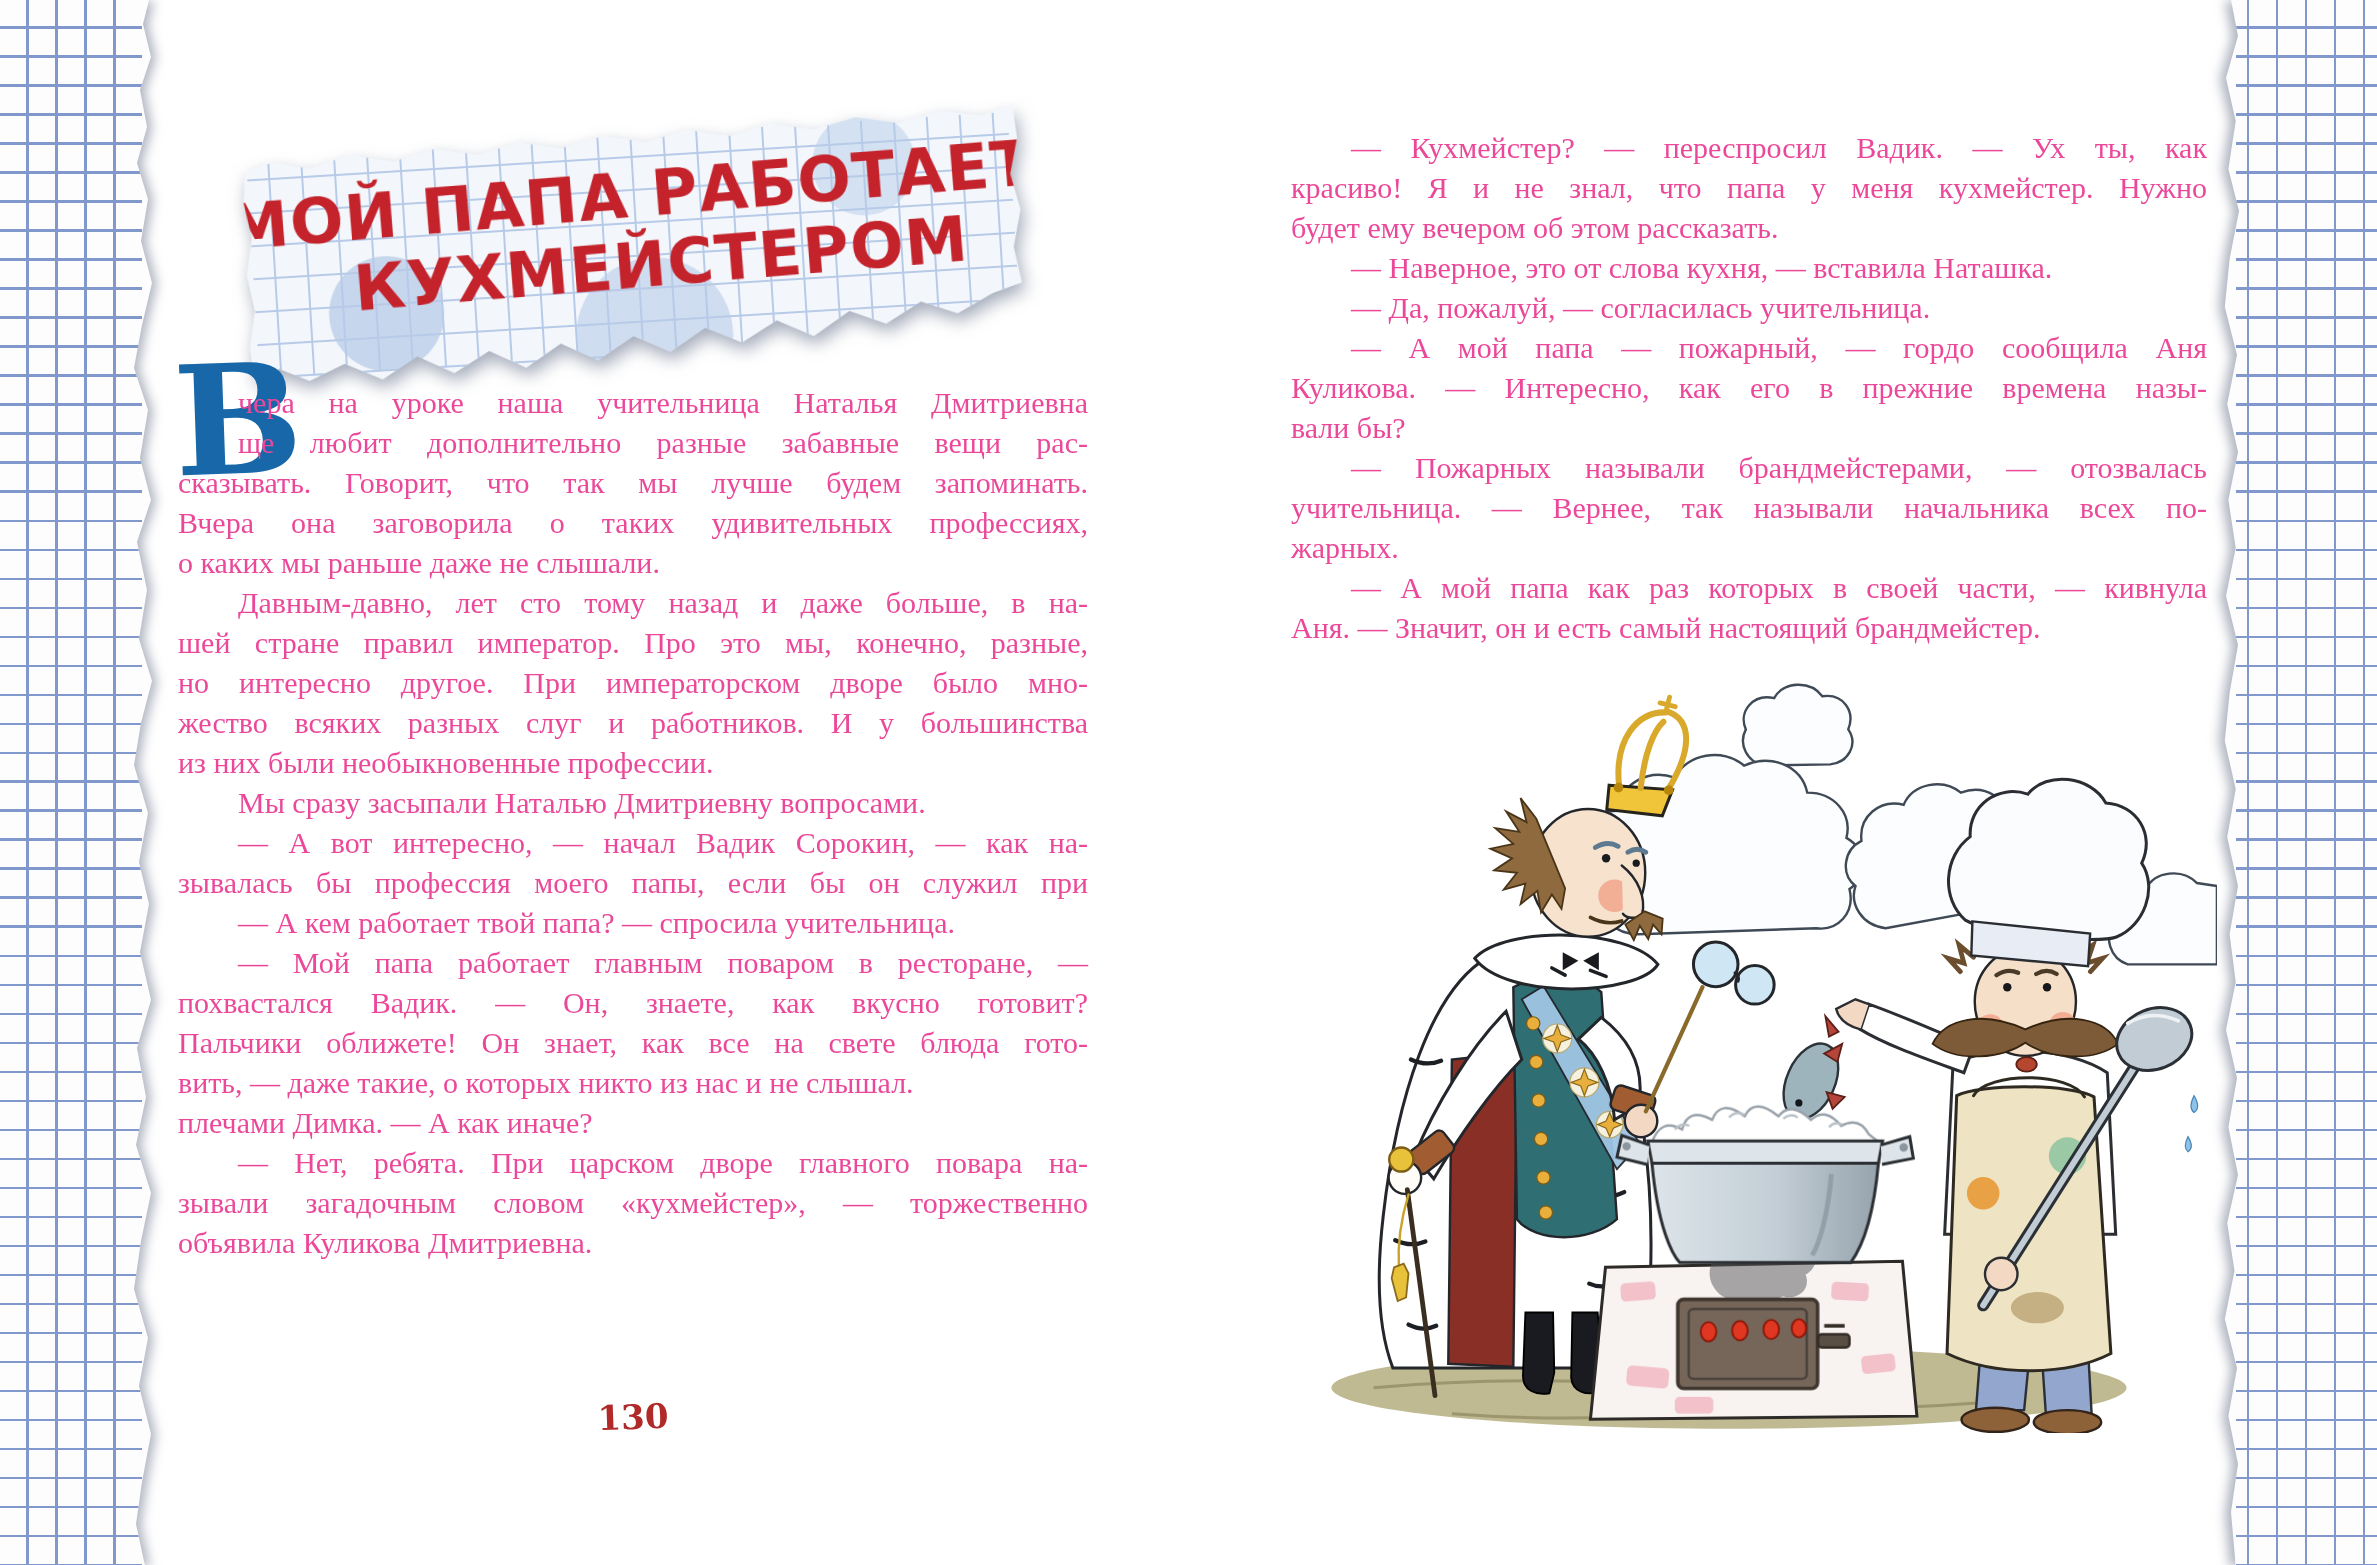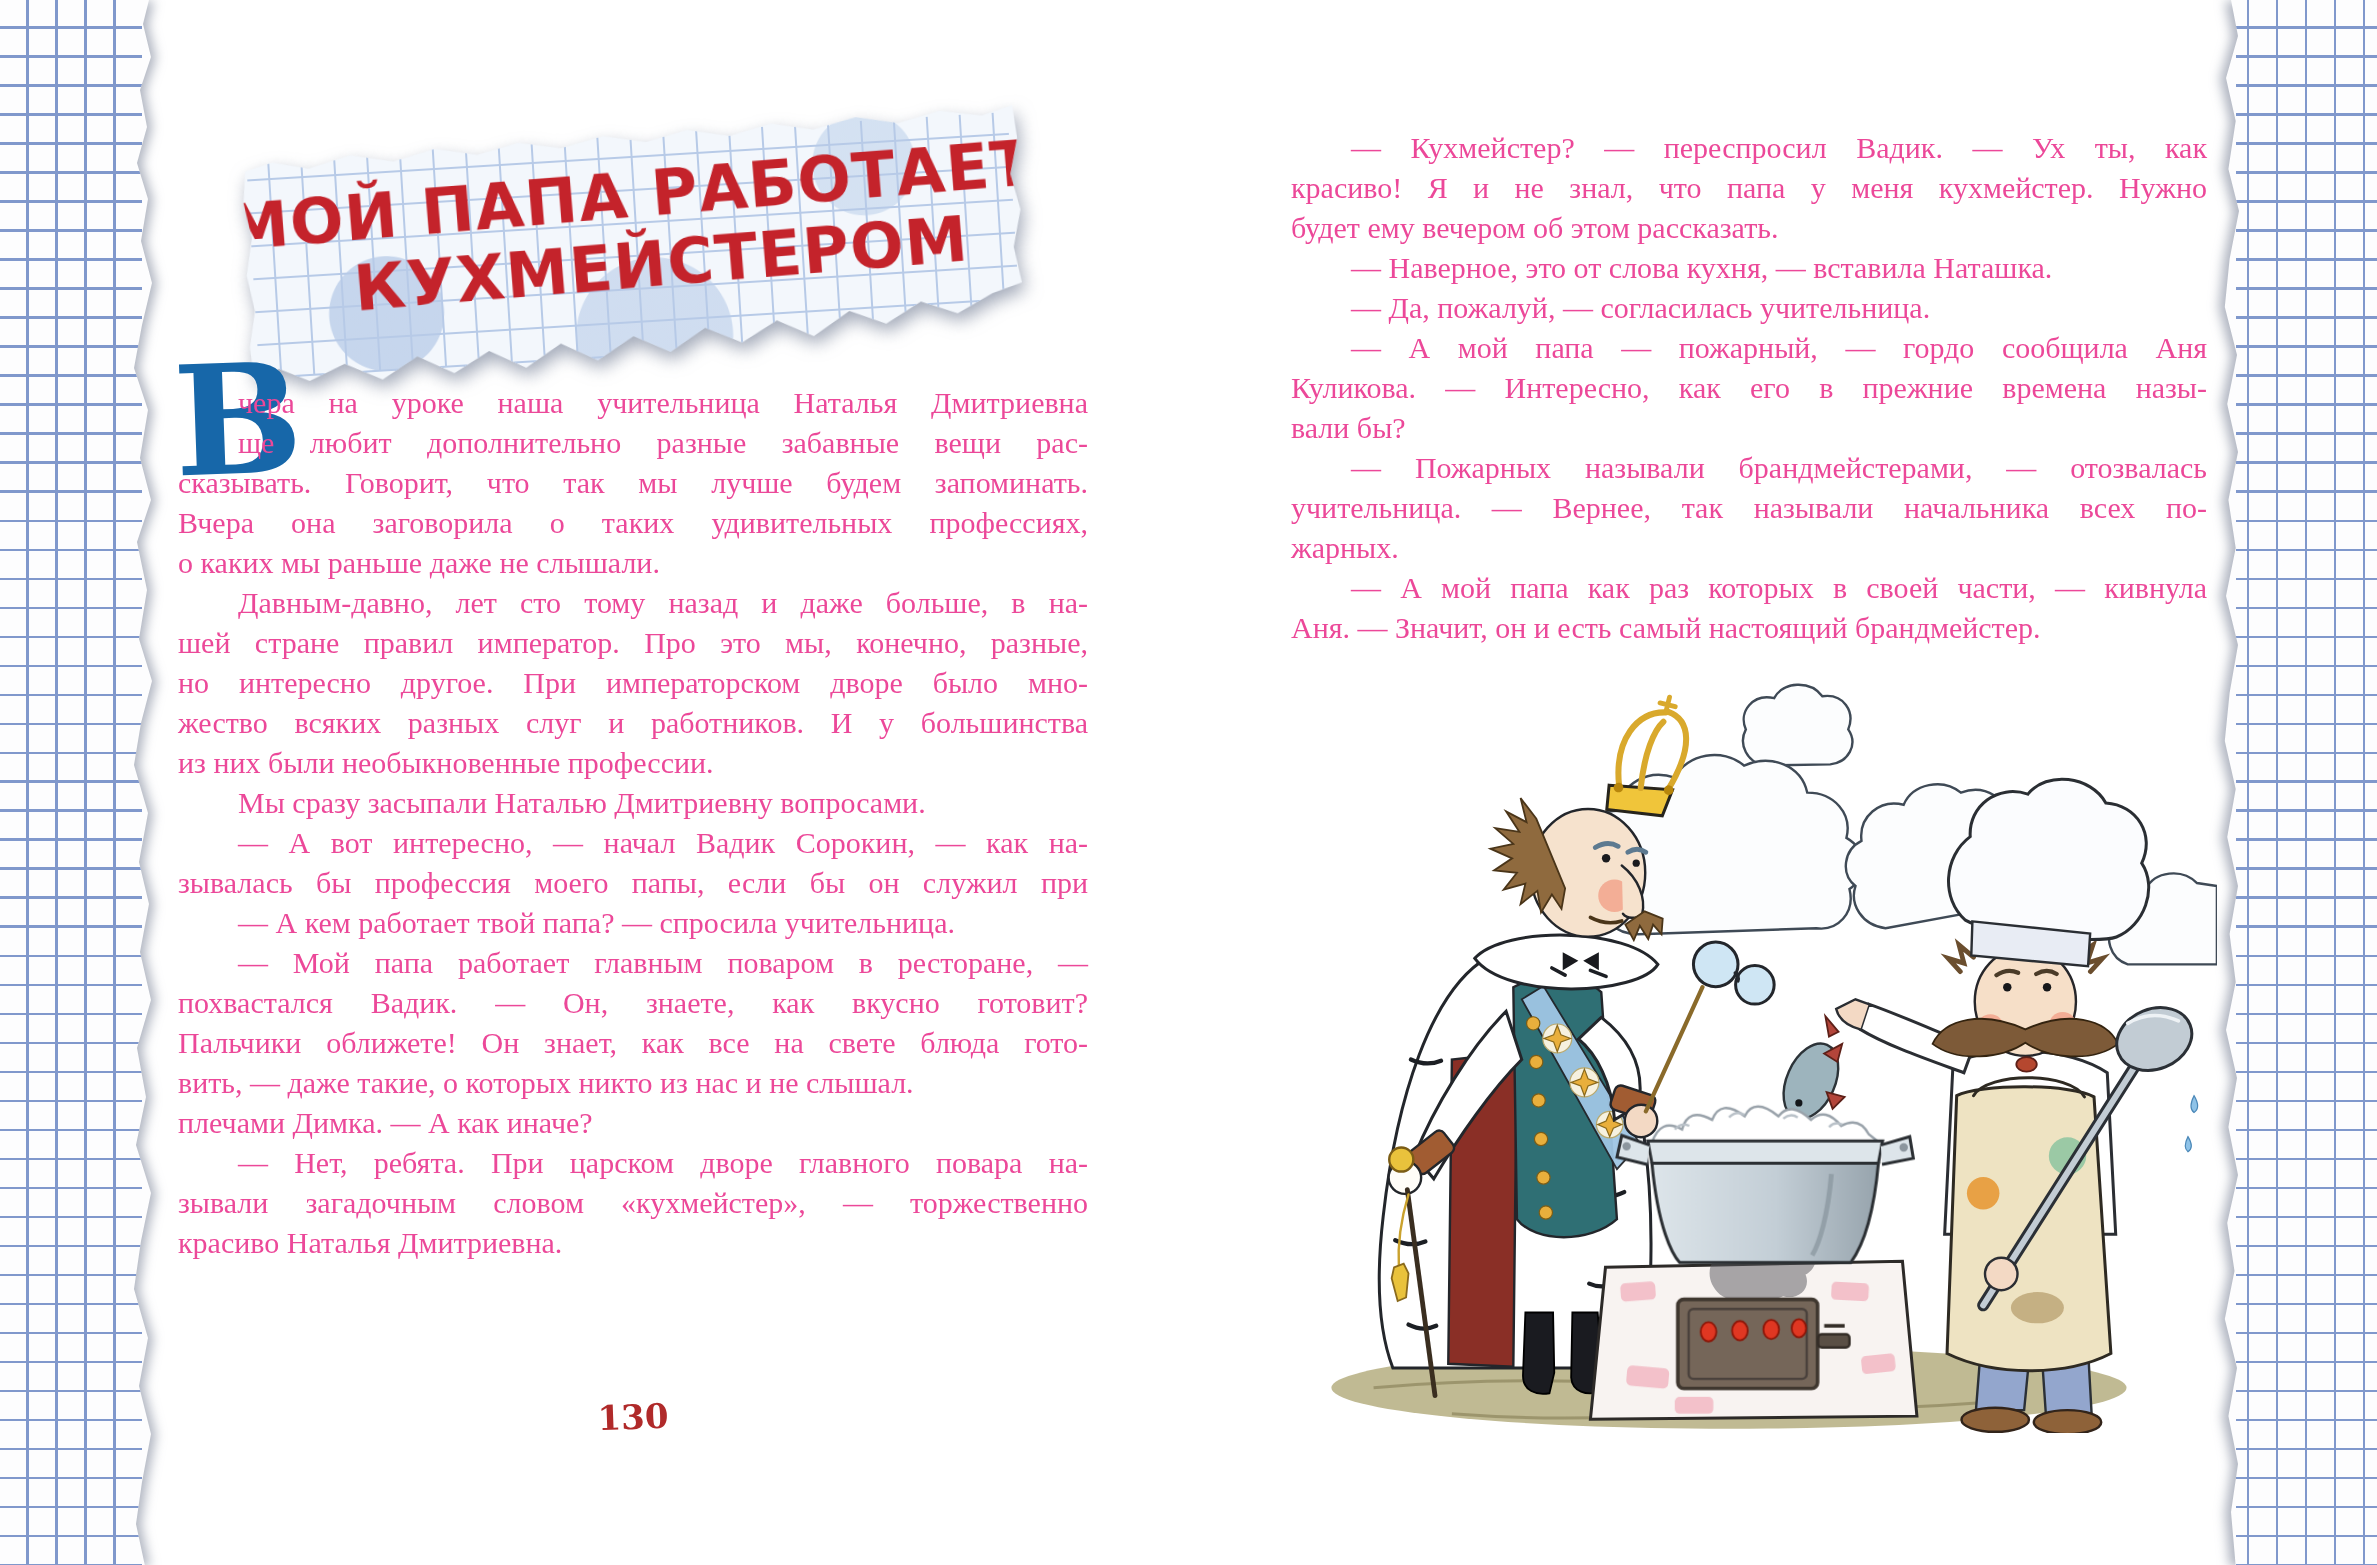--- a/index.html
+++ b/index.html
@@ -108,21 +108,21 @@
     <div class="tline indent">— А вот интересно, — начал Вадик Сорокин, — как на-</div>
     <div class="tline">зывалась бы профессия моего папы, если бы он служил при</div>
     <div class="tline indent end">— А кем работает твой папа? — спросила учительница.</div>
     <div class="tline indent">— Мой папа работает главным поваром в ресторане, —</div>
     <div class="tline">похвастался Вадик. — Он, знаете, как вкусно готовит?</div>
     <div class="tline">Пальчики оближете! Он знает, как все на свете блюда гото-</div>
     <div class="tline end">вить, — даже такие, о которых никто из нас и не слышал.</div>
     <div class="tline end">плечами Димка. — А как иначе?</div>
     <div class="tline indent">— Нет, ребята. При царском дворе главного повара на-</div>
     <div class="tline">зывали загадочным словом «кухмейстер», — торжественно</div>
-    <div class="tline end">красиво Наталья Дмитриевна.</div>
+    <div class="tline end">объявила Куликова Дмитриевна.</div>
   </div>
 <div class="pagenum">130</div>
 
 <div id="right-col" class="textcol">
     <div class="tline indent">— Кухмейстер? — переспросил Вадик. — Ух ты, как</div>
     <div class="tline">красиво! Я и не знал, что папа у меня кухмейстер. Нужно</div>
     <div class="tline end">будет ему вечером об этом рассказать.</div>
     <div class="tline indent end">— Наверное, это от слова кухня, — вставила Наташка.</div>
     <div class="tline indent end">— Да, пожалуй, — согласилась учительница.</div>
     <div class="tline indent">— А мой папа — пожарный, — гордо сообщила Аня</div>

